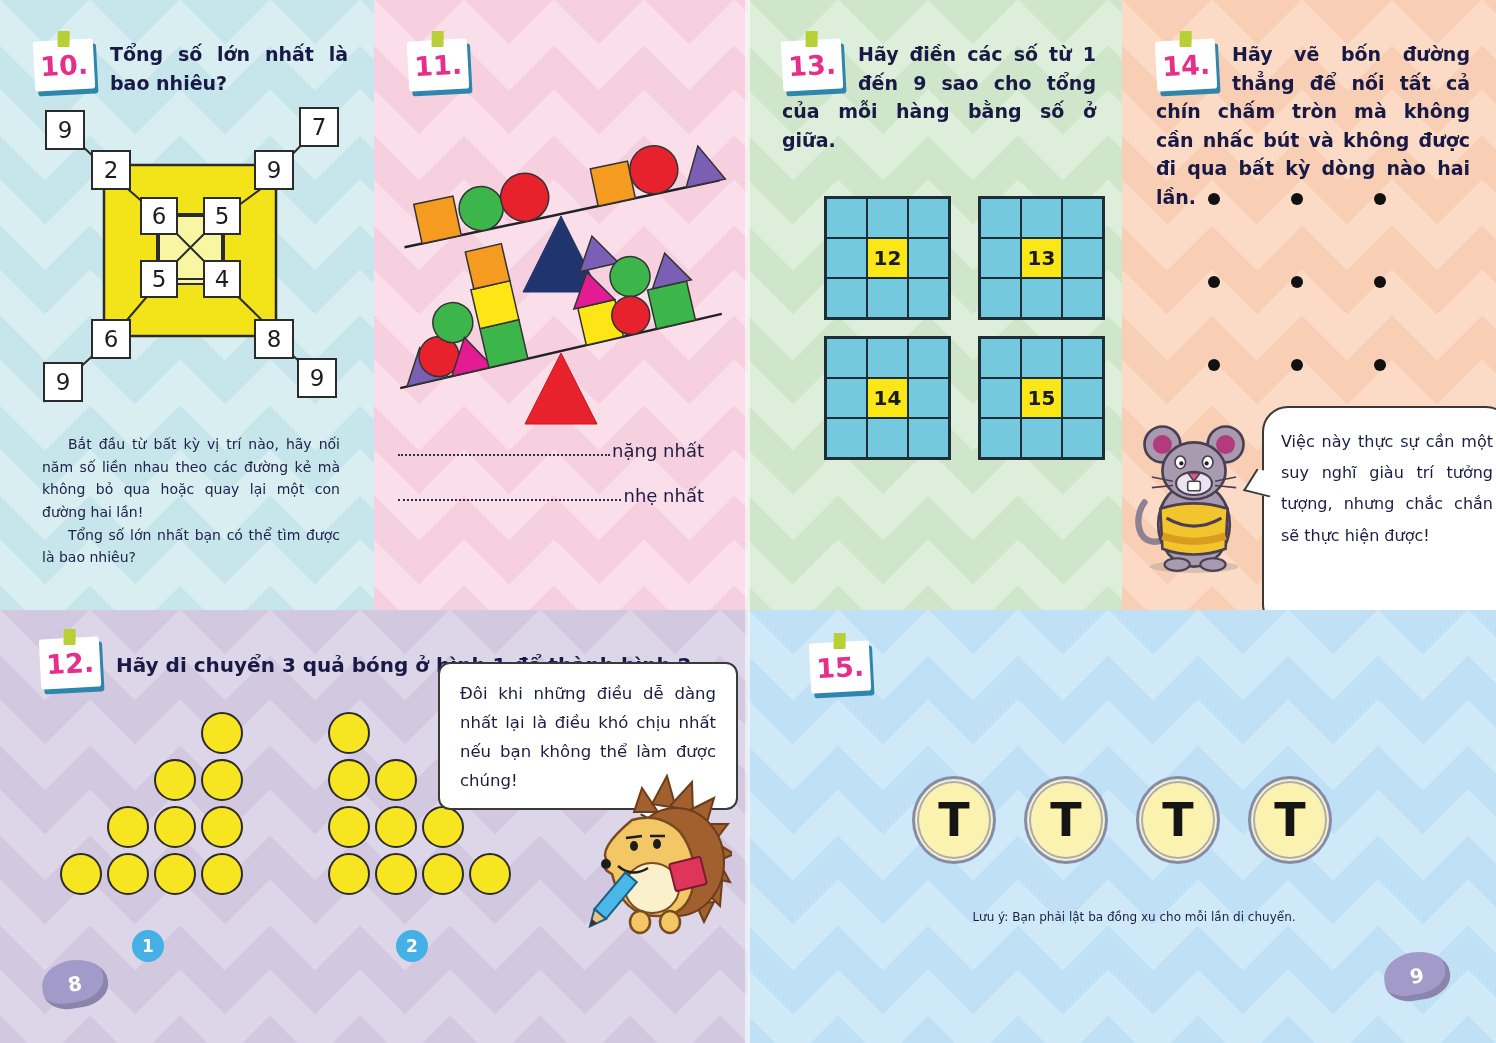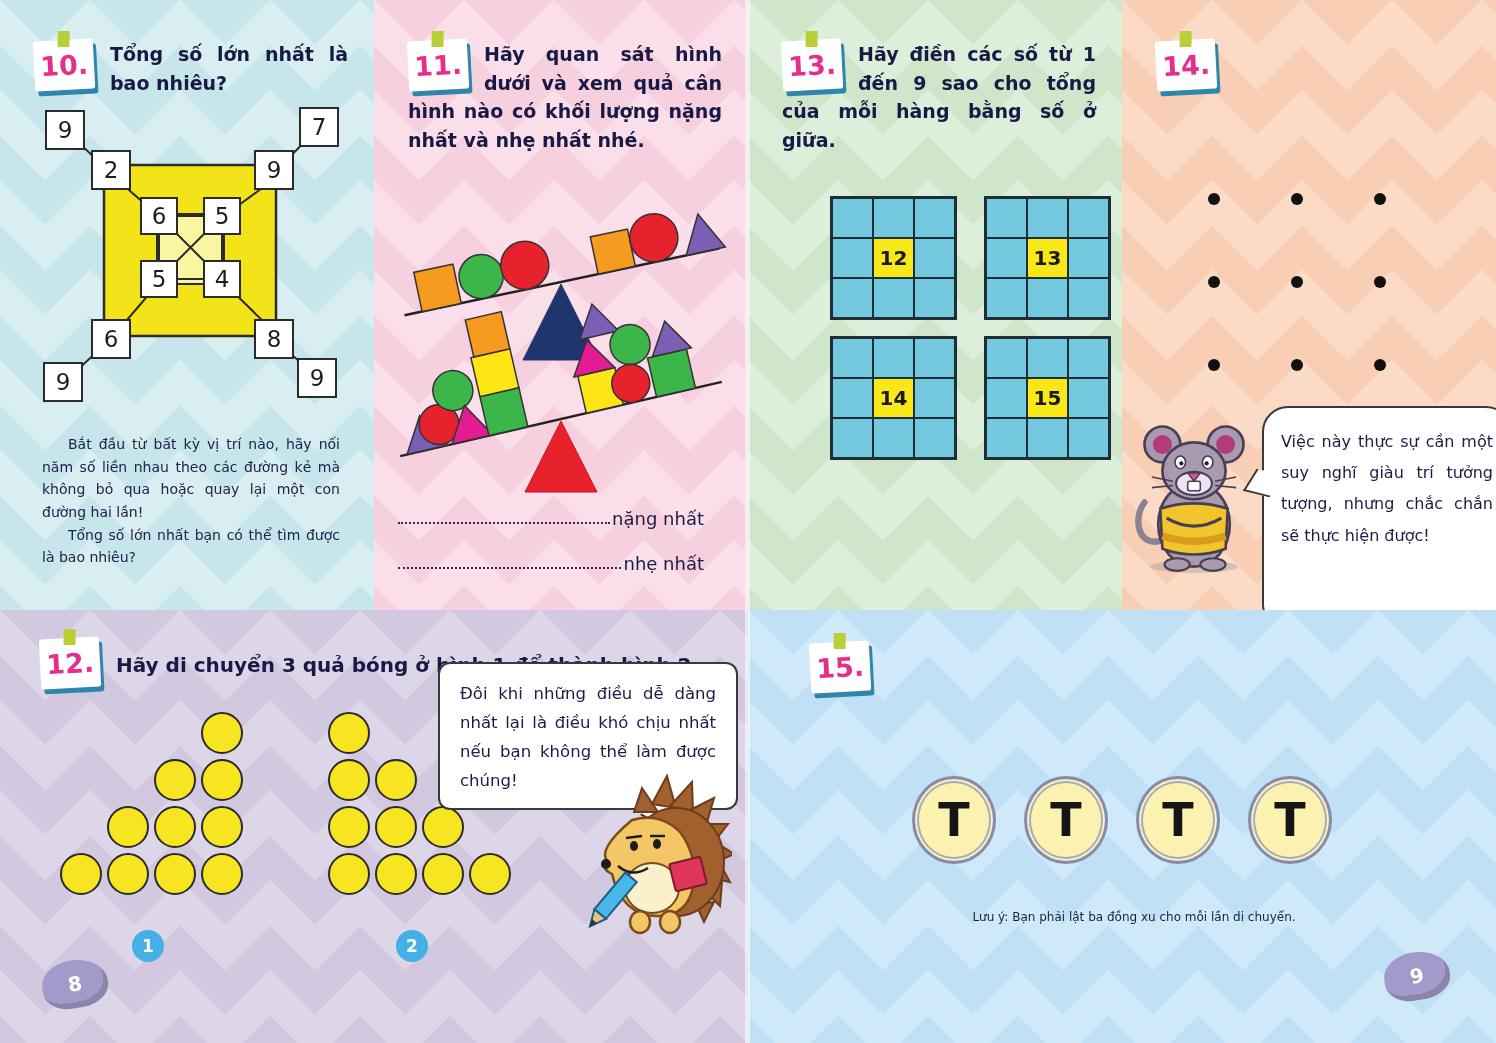--- a/index.html
+++ b/index.html
@@ -50,21 +50,21 @@
 
   
   #p11-scales{display:block;margin:10px auto 0 auto;}
   .ansrow{display:flex;align-items:flex-end;margin:8px 44px 0 24px;}
   .ansrow .dots{flex:1;border-bottom:2.5px dotted #2d2d4d;margin-bottom:5px;}
   .ansrow .anslabel{font-size:18px;color:#1c1c44;margin-left:2px;white-space:nowrap;}
   #ansrow1{margin-top:14px;}
   #ansrow2{margin-top:24px;}
 
   
-  #p13-grids{position:absolute;left:82px;top:196px;display:grid;
+  #p13-grids{position:absolute;left:76px;top:196px;display:grid;
     grid-template-columns:repeat(2,129px);grid-column-gap:25px;grid-row-gap:16px;}
   .sgrid{display:grid;grid-template-columns:repeat(3,41px);grid-template-rows:repeat(3,40px);
     border:2px solid #1d2e36;width:123px;}
   .cell{background:#74c9de;border:1.5px solid #1d2e36;}
   .cell.center{background:#f9e717;display:flex;align-items:center;justify-content:center;
     font-size:20px;font-weight:600;color:#1a1a1a;}
 
   
   #p14-dots{position:absolute;left:86px;top:193px;display:grid;
     grid-template-columns:repeat(3,12px);grid-column-gap:71px;grid-row-gap:71px;}
@@ -196,21 +196,20 @@
     <p>Bắt đầu từ bất kỳ vị trí nào, hãy nối năm số liền nhau theo các đường kẻ mà không bỏ qua hoặc quay lại một con đường hai lần!</p>
     <p>Tổng số lớn nhất bạn có thể tìm được là bao nhiêu?</p>
   </div>
 </div>
 
 <div class="sec chev" id="sec11">
   <div class="head">
     <div class="badge">
       <span>11.</span>
     </div>
-    <div class="title">Hãy quan sát hình dưới và xem quả cân hình nào có khối lượng nặng nhất và nhẹ nhất nhé.</div>
   </div>
   <svg id="p11-scales" width="340" height="330" viewBox="0 0 340 330">
 
     <g transform="rotate(-12 170 118)" stroke="#333" stroke-width="1.5">
       <line x1="10" y1="118" x2="332" y2="118" stroke="#222" stroke-width="2.5"></line>
       <rect x="28" y="78" width="40" height="40" fill="#f49b20"></rect>
       <circle cx="93" cy="96" r="22" fill="#3cb54a"></circle>
       <circle cx="138" cy="94" r="24" fill="#e8222d"></circle>
       <rect x="208" y="80" width="38" height="38" fill="#f49b20"></rect>
       <circle cx="270" cy="94" r="24" fill="#e8222d"></circle>
@@ -300,20 +299,21 @@
         <div class="cell"></div>
     </div>
   </div>
 </div>
 
 <div class="sec chev" id="sec14">
   <div class="head">
     <div class="badge">
       <span>14.</span>
     </div>
+    <div class="title">Hãy vẽ bốn đường thẳng để nối tất cả chín chấm tròn mà không cần nhấc bút và không được đi qua bất kỳ dòng nào hai lần.</div>
   </div>
   <div id="p14-dots">
     <div class="dot"></div>
       <div class="dot"></div>
       <div class="dot"></div>
     <div class="dot"></div>
       <div class="dot"></div>
       <div class="dot"></div>
     <div class="dot"></div>
       <div class="dot"></div>

